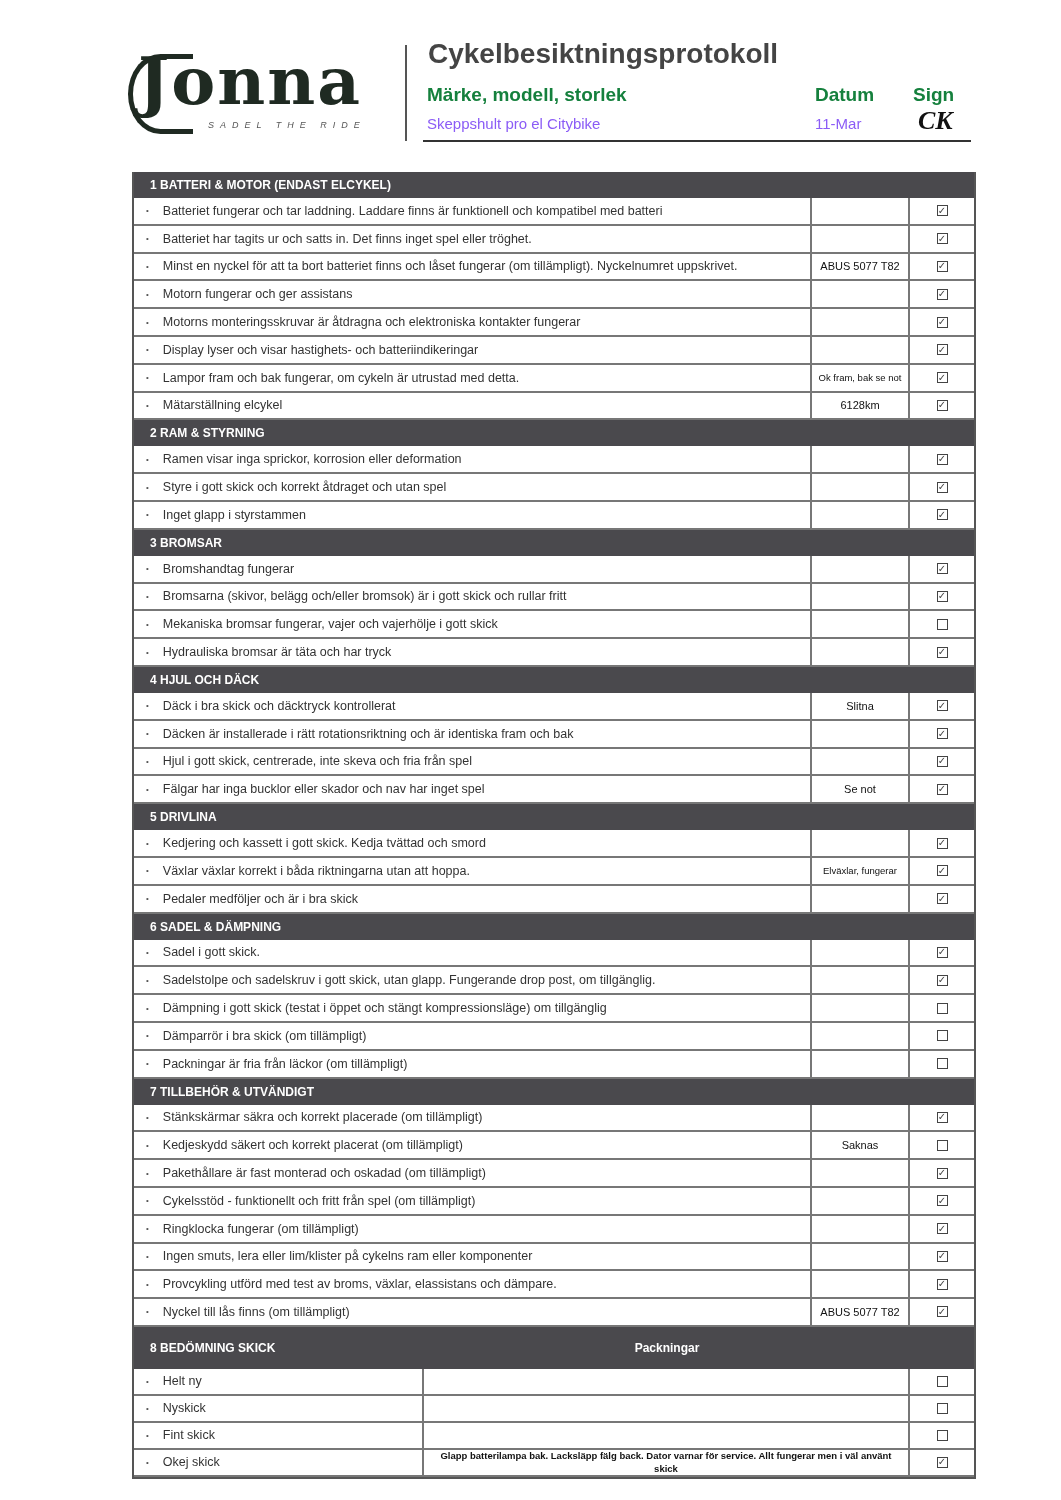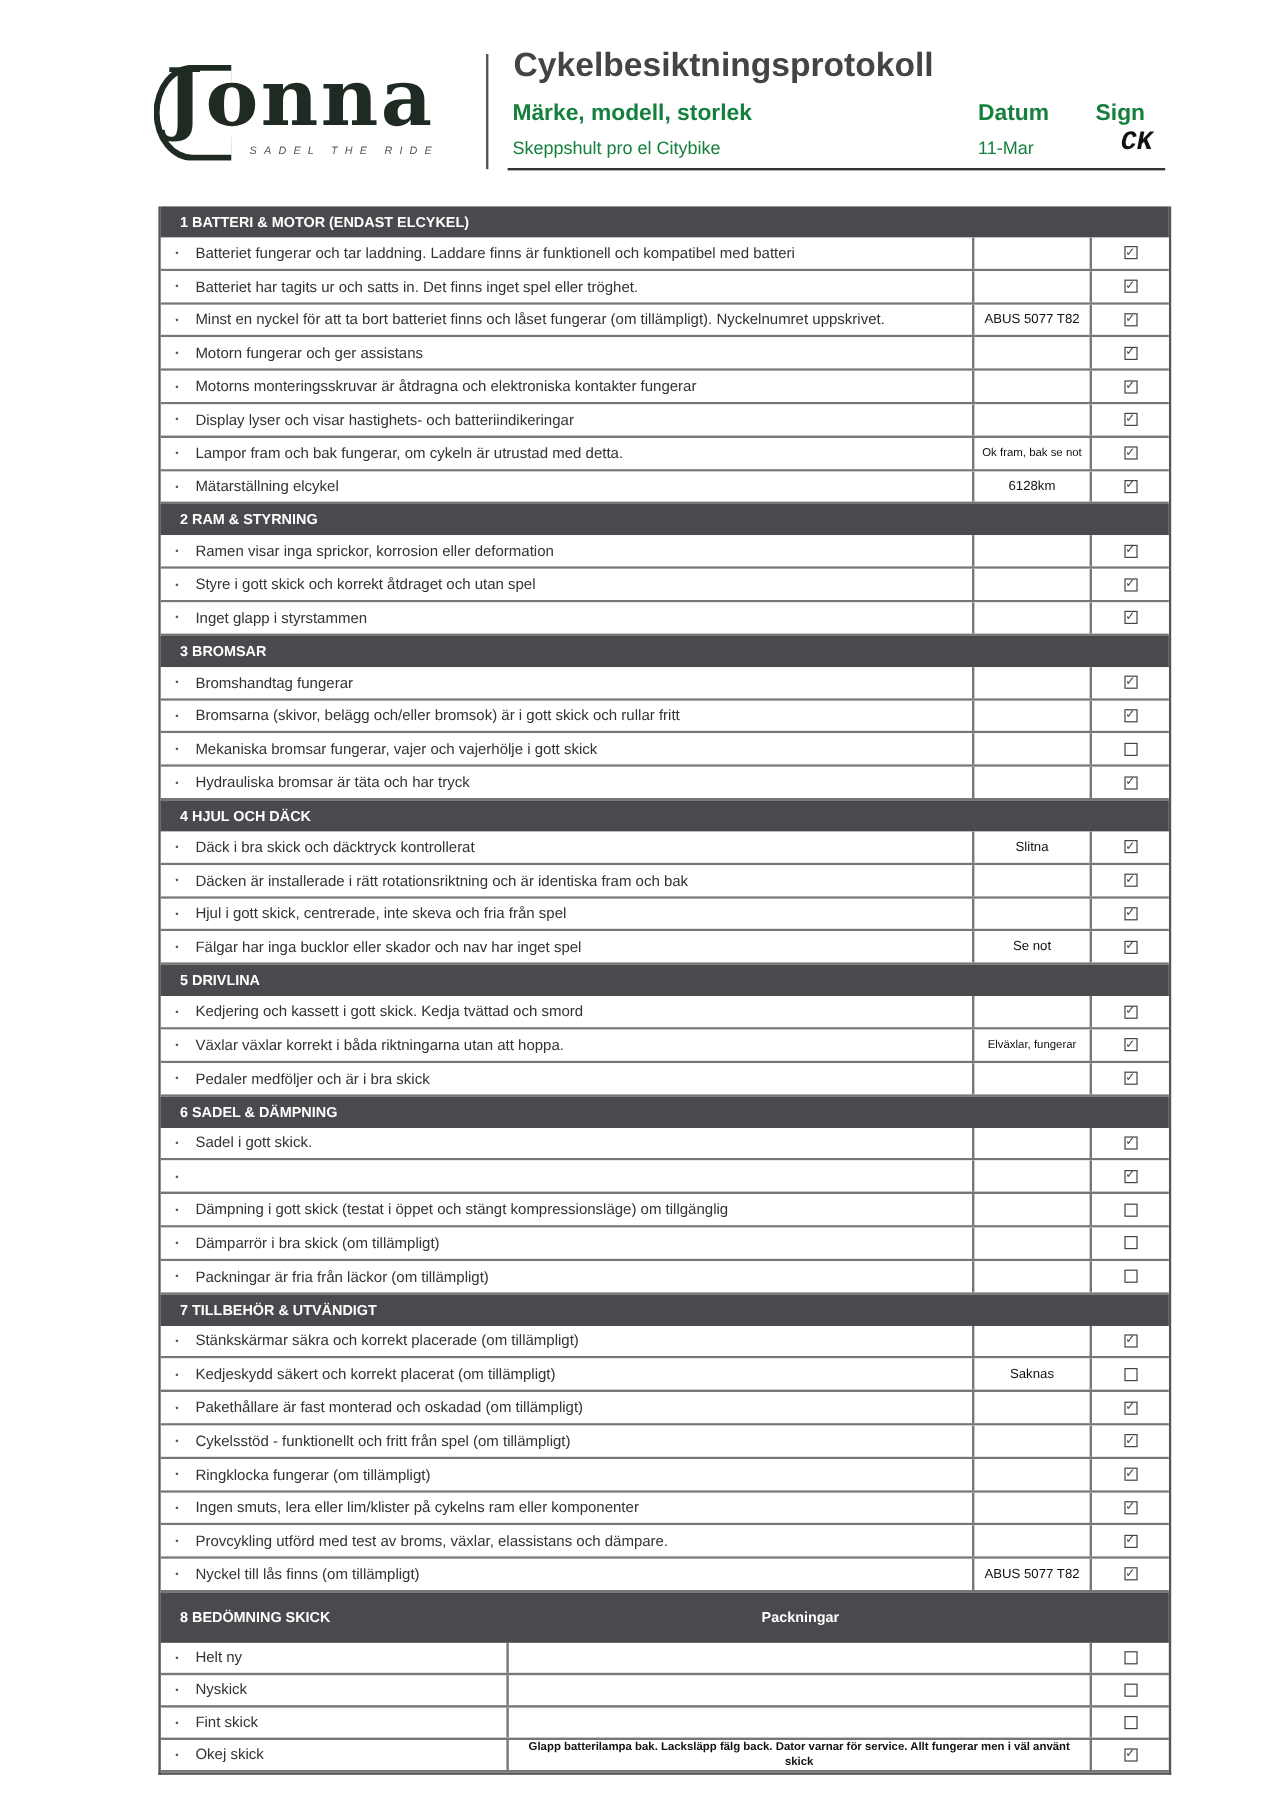--- a/index.html
+++ b/index.html
@@ -6,23 +6,23 @@
   body { width: 1061px; height: 1500px; position: relative; font-family: "Liberation Sans", "DejaVu Sans", sans-serif; color: #333; overflow: hidden; }
 
   
   .logo { position: absolute; left: 128px; top: 42px; width: 260px; height: 100px; }
   .logo .word { position: absolute; left: 10px; top: 0; font-family: "DejaVu Serif", serif; font-weight: bold; font-size: 66px; color: #1f2a22; letter-spacing: 2px; }
   .logo .tag { position: absolute; left: 80px; top: 78px; font-size: 9px; letter-spacing: 6px; color: #555; font-style: italic; }
   .logo .swoosh { position: absolute; left: 0; top: 12px; width: 60px; height: 70px; border: 5px solid #1f2a22; border-right: none; border-radius: 50% 0 0 50%; }
   .vdivider { position: absolute; left: 405px; top: 45px; width: 2px; height: 96px; background: #555; }
   .doc-title { position: absolute; left: 428px; top: 38px; font-size: 28px; font-weight: bold; color: #444; }
   .hdr-lbl { position: absolute; top: 84px; font-size: 19px; font-weight: bold; color: #15803d; }
-  .hdr-val { position: absolute; top: 115px; font-size: 15px; color: #15803d; }
+  .hdr-val { position: absolute; top: 115px; font-size: 15px; color: #8b5cf6; }
   .hdr-rule { position: absolute; left: 423px; top: 140px; width: 548px; height: 2px; background: #333; }
-  .sign { position: absolute; left: 918px; top: 106px; font-family: Liberation Mono, monospace; font-style: italic; font-weight: bold; font-size: 22px; color: #111; margin-left: 16px; }
+  .sign { position: absolute; left: 918px; top: 106px; font-family: Liberation Serif, serif; font-style: italic; font-weight: bold; font-size: 26px; color: #111; }
 
   
   .sheet { position: absolute; left: 132px; top: 172px; width: 840px; border-left: 2px solid #555; border-right: 2px solid #555; border-bottom: 2px solid #555; }
   .sec { height: 26px; background: #4a494d; color: #fff; font-weight: bold; font-size: 12px; display: flex; align-items: center; padding-left: 16px; box-sizing: border-box; }
   .row { display: flex; height: 27.8px; border-bottom: 2px solid #777; box-sizing: border-box; background: #fff; }
   .cell-text { flex: 0 0 678px; border-right: 2px solid #777; box-sizing: border-box; font-size: 12.5px; color: #333; display: flex; align-items: center; padding-left: 12px; white-space: nowrap; overflow: hidden; }
   .cell-text .dot { font-size: 8px; margin-right: 14px; color: #555; }
   .cell-note { flex: 0 0 98px; border-right: 2px solid #777; box-sizing: border-box; font-size: 11px; font-weight: normal; color: #111; display: flex; align-items: center; justify-content: center; text-align: left; line-height: 1.3; overflow: hidden; }
   .cell-note.small { font-size: 9.5px; }
   .cell-check { flex: 1 1 auto; display: flex; align-items: center; justify-content: center; }
@@ -287,20 +287,21 @@
         <span>Sadel i gott skick.</span>
       </div>
       <div class="cell-note"></div>
       <div class="cell-check">
         <div class="cb">✓</div>
       </div>
     </div>
     <div class="row">
       <div class="cell-text">
         <span class="dot">•</span>
+        <span>Sadelstolpe och sadelskruv i gott skick, utan glapp. Fungerande drop post, om tillgänglig.</span>
       </div>
       <div class="cell-note"></div>
       <div class="cell-check">
         <div class="cb">✓</div>
       </div>
     </div>
     <div class="row">
       <div class="cell-text">
         <span class="dot">•</span>
         <span>Dämpning i gott skick (testat i öppet och stängt kompressionsläge) om tillgänglig</span>

